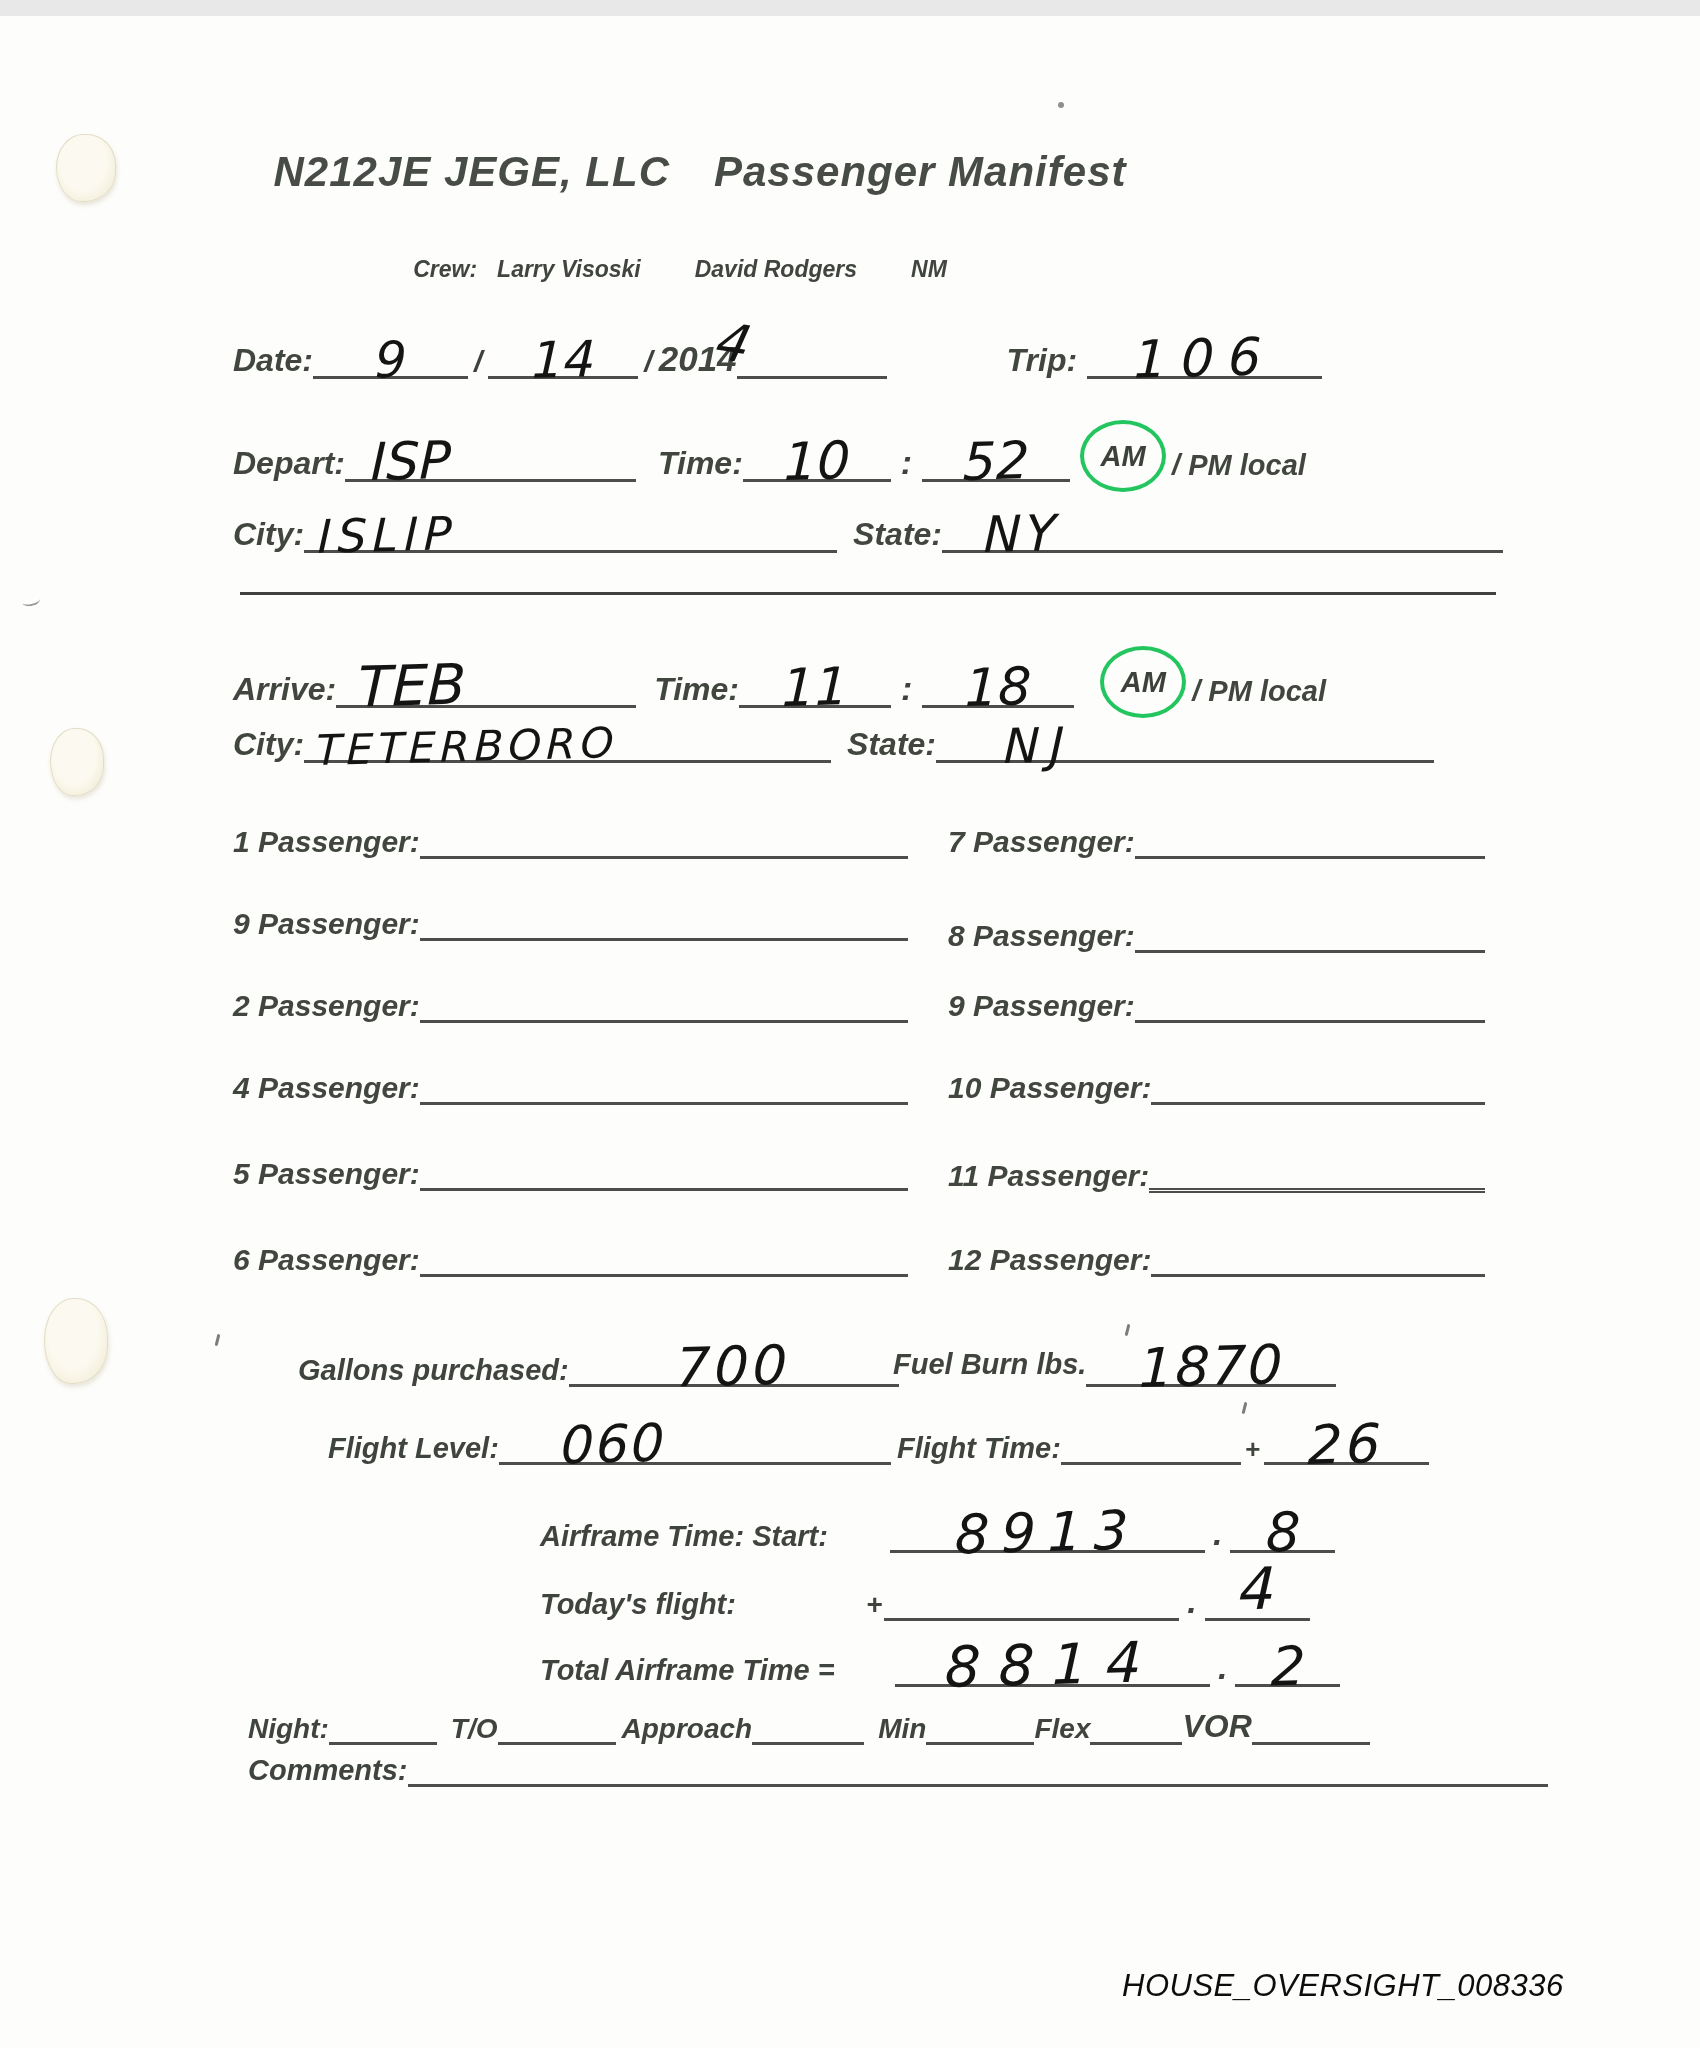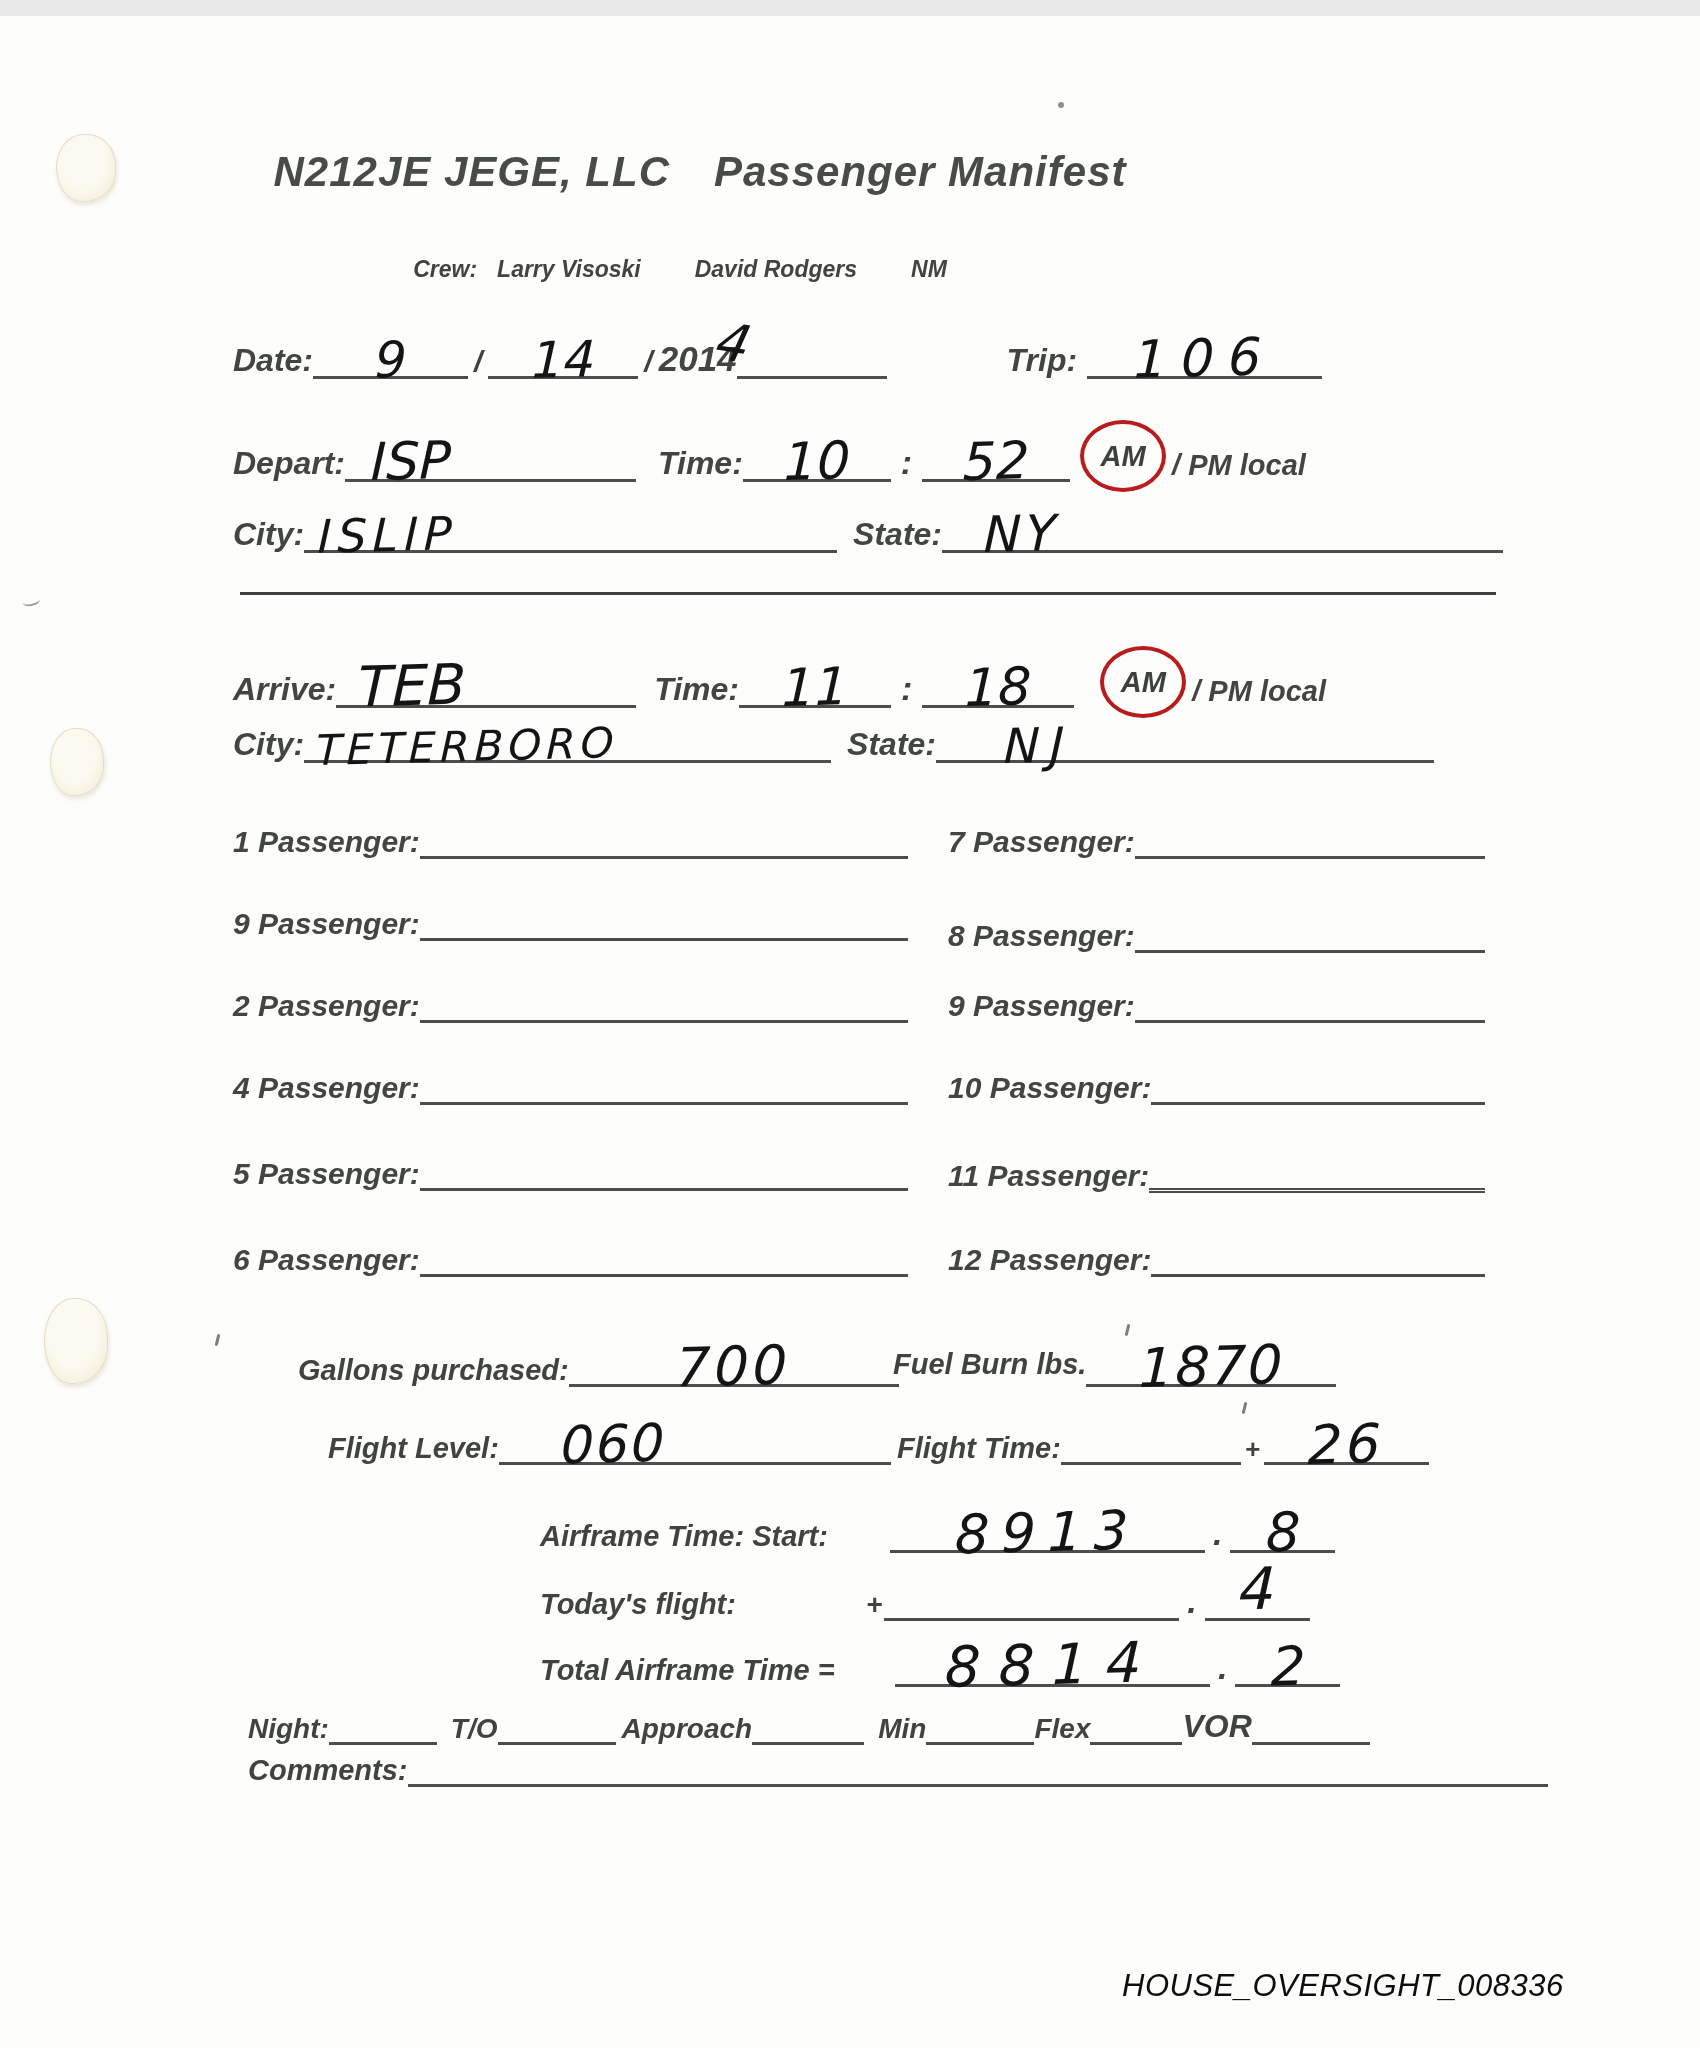--- a/index.html
+++ b/index.html
@@ -19,21 +19,21 @@
   .hand{
     font-family:"DejaVu Sans",sans-serif;color:#141414;line-height:.8;
     white-space:nowrap;transform:rotate(-1.5deg) skewX(-3deg);
     position:relative;top:4px;
   }
   .sep{font-weight:bold;font-size:30px;padding:0 6px;}
   .colon{font-weight:bold;font-size:34px;padding:0 10px;}
   .dotp{font-weight:bold;font-size:34px;padding:0 8px;}
   .circle-am{
     display:inline-flex;align-items:center;justify-content:center;
-    border:4px solid #b91c1c;border-radius:50%;
+    border:4px solid #22c55e;border-radius:50%;
     width:78px;height:64px;margin:0 2px -10px 10px;
     font-weight:bold;font-size:29px;color:#3c413b;
   }
   .pmlocal{font-weight:bold;font-size:29px;color:#41463f;margin-left:4px;}
   .divider{position:absolute;background:#414141;height:3px;}
   .punch{
     position:absolute;border-radius:48% 52% 56% 44%/52% 48% 46% 54%;
     background:radial-gradient(ellipse at 45% 40%,#fcfaf0 50%,#f4efdc 78%,#ebe5cd 100%);
     border:1px solid #e3ddc6;box-shadow:1px 3px 4px rgba(170,160,125,.25);
   }

